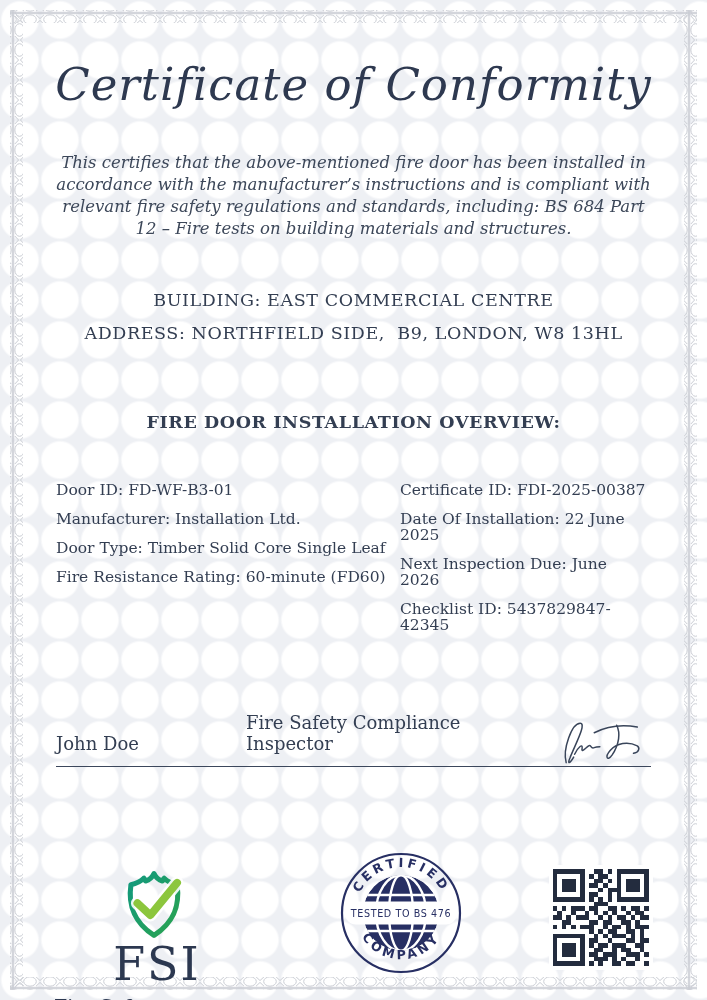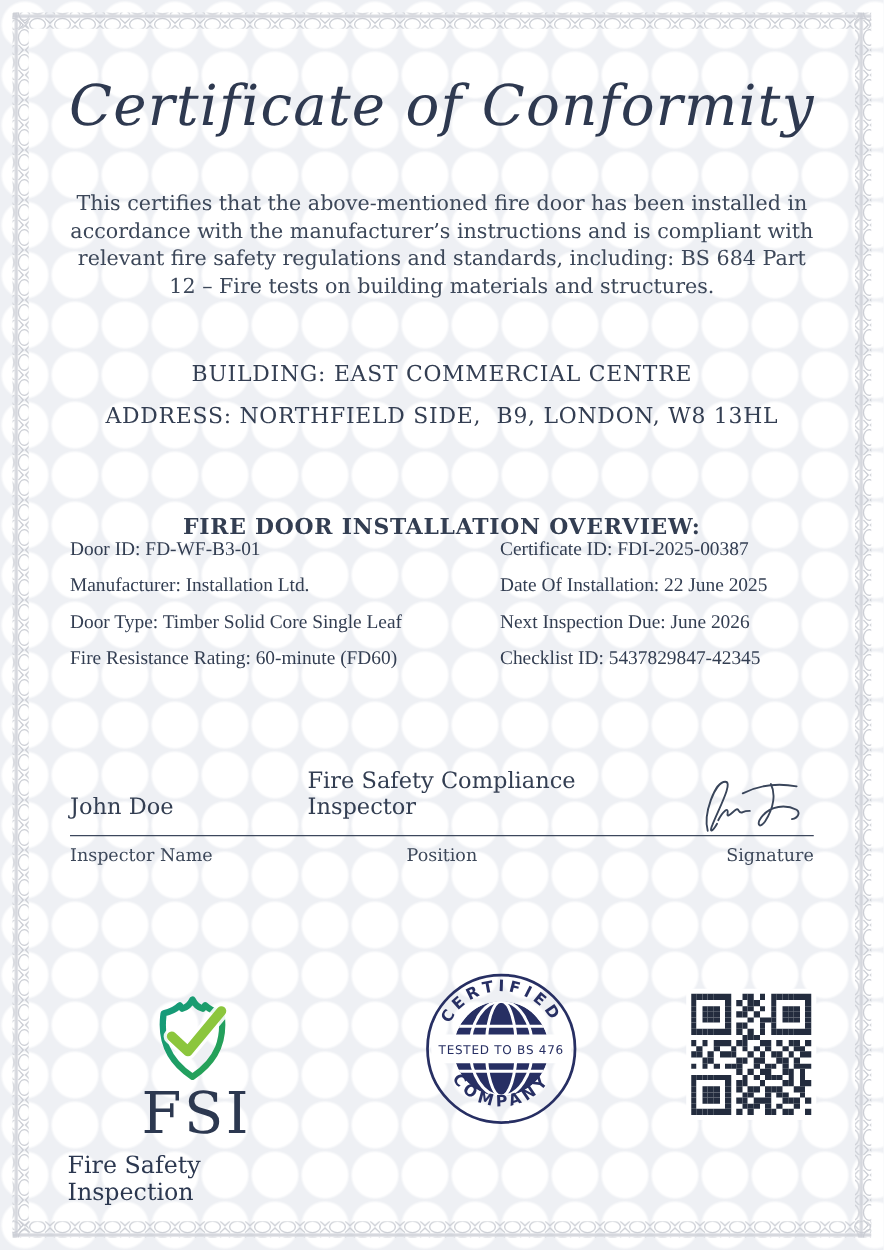--- a/index.html
+++ b/index.html
@@ -18,29 +18,29 @@
     background-size:40px 40px;
   }
   .frame{position:absolute;left:0;top:0;z-index:1;}
   .content{position:relative;z-index:2;padding:58px 52px 0;}
   .title{
     text-align:center;font-size:45px;line-height:1.2;font-style:italic;
     font-weight:400;color:var(--text-navy);letter-spacing:1px;
   }
   .intro{
     margin:40px auto 0;max-width:608px;text-align:center;
-    font-size:16.5px;line-height:1.34;color:var(--text-body);
+    font-size:16.5px;line-height:1.34;color:var(--text-body);font-style:italic;
   }
   .building-block{margin-top:44px;text-align:center;color:var(--text-detail);}
   .building-block div{font-size:17.5px;line-height:33px;letter-spacing:0.6px;white-space:pre-wrap;}
   .overview{
     margin-top:62px;text-align:center;font-size:17.5px;font-weight:700;
     letter-spacing:0.6px;color:var(--text-detail);
   }
-  .details{display:flex;padding:0 4px;font-family:Liberation Serif, serif;}
+  .details{display:flex;margin-top:50px;padding:0 4px;}
   .col-left{width:344px;}
   .col-right{flex:1;}
   .detail-row{font-size:15.5px;color:var(--text-detail);margin-bottom:13px;line-height:16px;}
   .sig-section{margin-top:66px;padding:0 4px;}
   .sig-row{
     display:flex;align-items:flex-end;
     border-bottom:1.5px solid var(--line-dark);
   }
   .sig-name{width:190px;font-size:18px;color:var(--text-detail);padding-bottom:12px;}
   .sig-position{flex:1;font-size:18px;color:var(--text-detail);padding-bottom:12px;}
@@ -140,25 +140,20 @@
           <svg width="92" height="58" viewBox="0 0 95 62" aria-hidden="true">
             <g stroke="#39455a" stroke-width="1.6" fill="none" stroke-linecap="round" stroke-linejoin="round">
               <path d="M6,52 C2,38 12,10 21,10 C28,10 16,32 10,47 C7,54 10,53 14,46"></path>
               <path d="M15,43 C19,35 24,31 23,37 C22,42 27,36 30,34 C33,32 32,38 36,36 C38,35 40,35 42,35"></path>
               <path d="M36,20 C50,13 66,11 82,14"></path>
               <path d="M60,12 C64,20 63,32 55,44 C50,51 47,46 53,39 C60,31 72,29 82,34 C85,36 84,41 78,42"></path>
             </g>
           </svg>
         </div>
       </div>
-      <div class="sig-labels">
-        <div class="lbl lbl-name">Inspector Name</div>
-        <div class="lbl lbl-pos">Position</div>
-        <div class="lbl lbl-sig">Signature</div>
-      </div>
     </div>
 
     <div class="footer">
 
       <div class="fsi-block">
         <div class="fsi-row">
           <svg width="66" height="72" viewBox="0 0 70 78" aria-hidden="true">
             <defs>
               <linearGradient id="shieldGrad" x1="0" y1="0" x2="1" y2="1">
                 <stop offset="0" stop-color="#12997e"></stop>

